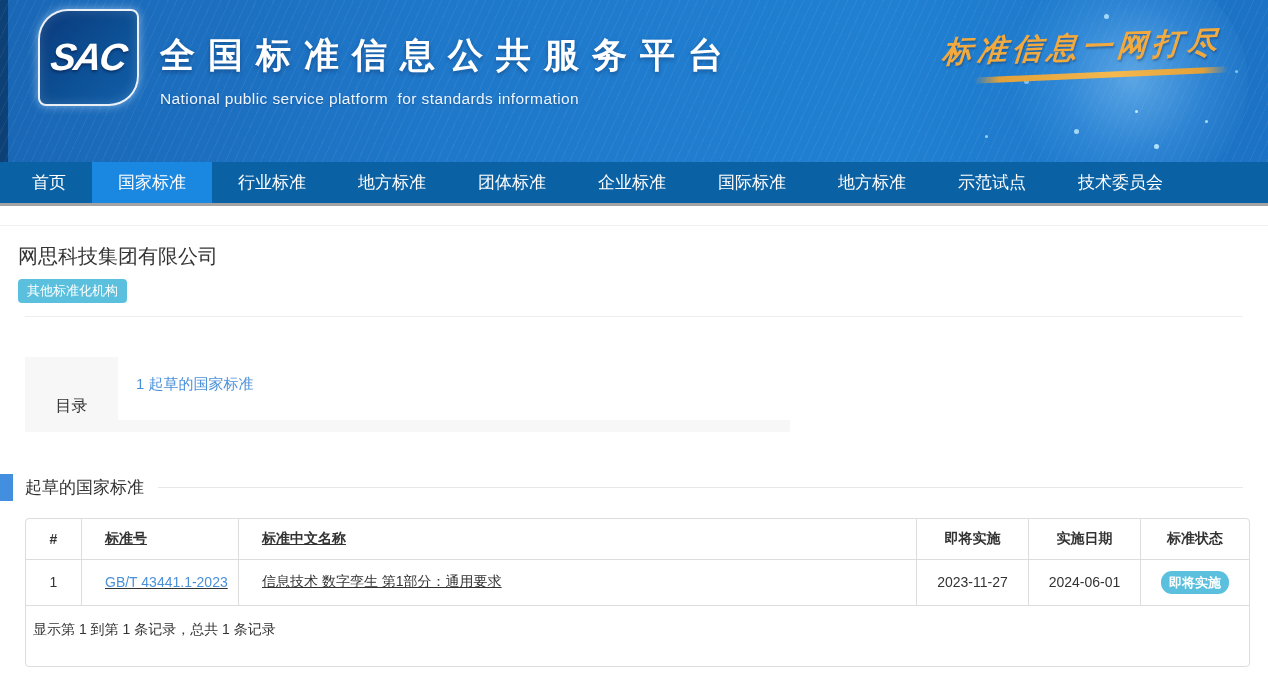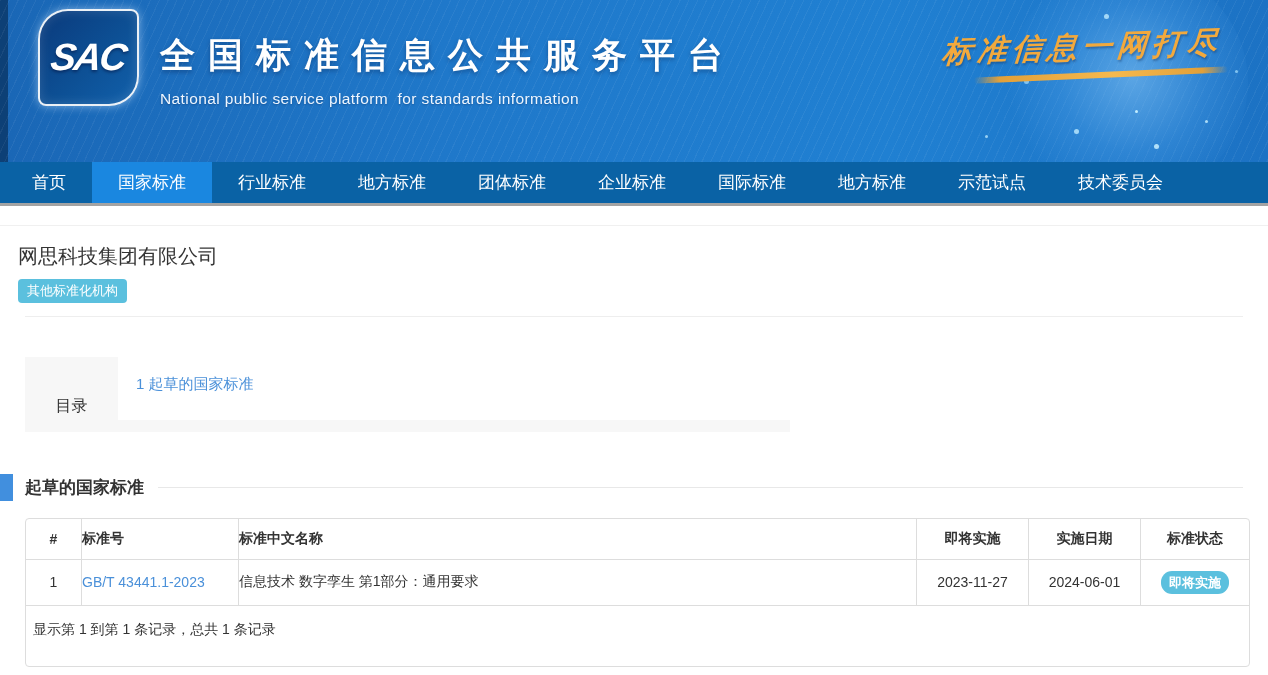--- a/index.html
+++ b/index.html
@@ -88,30 +88,30 @@
   .toc-box { display: flex; margin: 40px 0 0 25px; width: 765px; background: #f7f7f7; }
   .toc-label {
     width: 93px; display: flex; align-items: flex-end; justify-content: center;
     padding-bottom: 15px; font-size: 16px; color: #333;
   }
   .toc-content { flex: 1; background: #fff; margin-bottom: 12px; padding: 18px 0 26px 18px; }
   .toc-link { color: #4a90d9; font-size: 15px; text-decoration: none; cursor: pointer; }
 
   .section-header { display: flex; align-items: center; margin-top: 42px; }
   .section-marker { width: 13px; height: 27px; background: #418fde; flex: none; }
-  .section-title { margin-left: 12px; font-size: 17px; font-weight: bold; color: #333; white-space: nowrap; }
+  .section-title { margin-left: 12px; font-size: 17px; font-weight: normal; color: #333; white-space: nowrap; }
   .section-line { flex: 1; height: 1px; background: #e8e8e8; margin: 0 25px 0 14px; }
 
   .table-wrap { margin: 17px 18px 0 25px; border: 1px solid #ddd; border-radius: 4px; overflow: hidden; }
   table.std-table { width: 100%; border-collapse: separate; border-spacing: 0; font-size: 14px; color: #333; }
   .std-table th, .std-table td { border-bottom: 1px solid #ddd; padding: 11px 8px; vertical-align: middle; }
   .std-table th + th, .std-table td + td { border-left: 1px solid #ddd; }
   .std-table th { font-weight: bold; text-align: left; }
   .std-table th.c, .std-table td.c { text-align: center; }
-  .std-table th.pl, .std-table td.pl { padding-left: 0; }
+  .std-table th.pl, .std-table td.pl { padding-left: 23px; text-decoration: underline; }
   .code-link { color: #4a90d9; text-decoration: none; cursor: pointer; }
   .status-badge {
     display: inline-block; background: #5bc0de; color: #fff; font-weight: bold;
     font-size: 13px; padding: 4px 8px; border-radius: 11px; line-height: 1.2;
   }
   .table-summary { padding: 15px 10px 27px 7px; font-size: 14px; color: #333; }
 </style>
 </head>
 <body>
 

